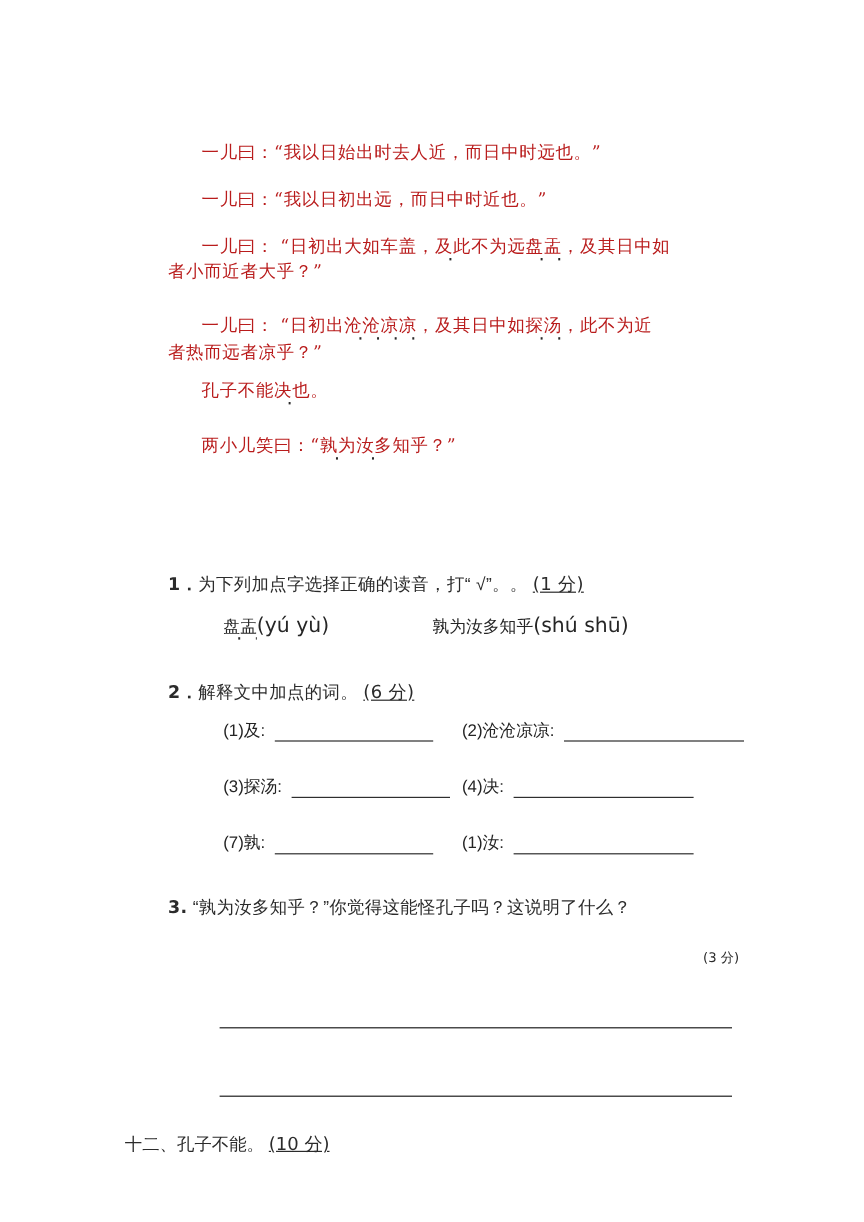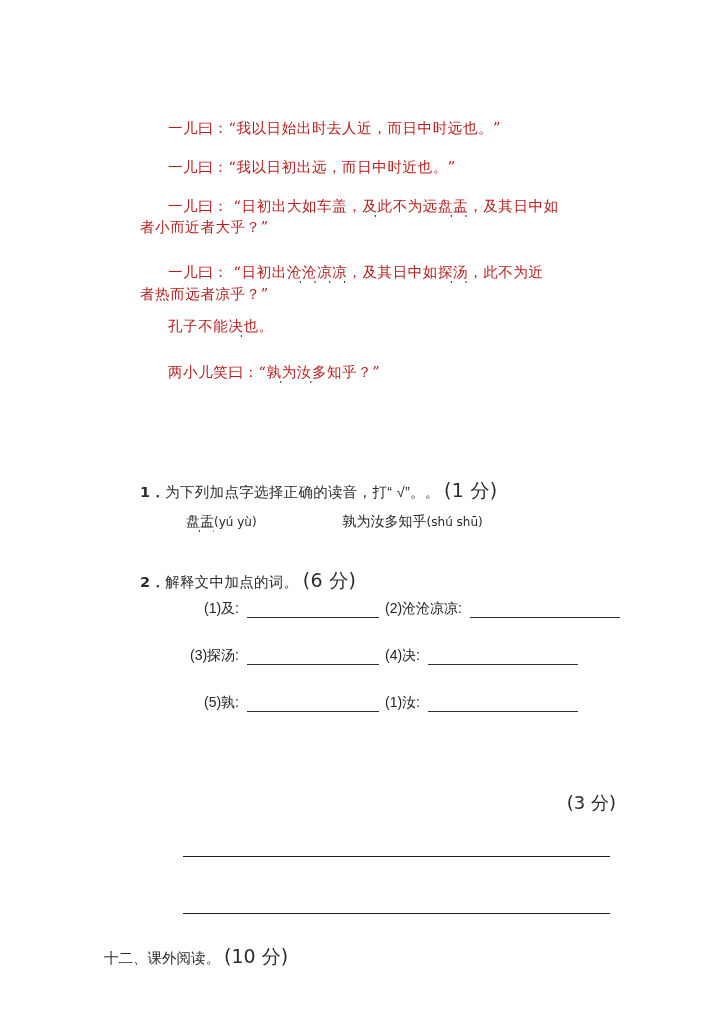--- a/index.html
+++ b/index.html
@@ -77,57 +77,58 @@
     letter-spacing: 0.3px;
     white-space: nowrap;
   }
   .q-num {
     font-weight: bold;
     font-family: "DejaVu Sans", sans-serif;
     font-size: 14.5px;
   }
   .pts {
     font-family: "DejaVu Sans", sans-serif;
-    font-size: 19px;
+    font-size: 15px;
+    text-decoration: underline;
   }
 
   
   .pinyin-row {
     position: absolute;
     left: 186px;
     top: 512px;
     width: 440px;
     white-space: nowrap;
   }
   .pinyin-item {
     display: inline-block;
     font-size: 14px;
     color: #262626;
   }
   .pinyin-item.second { margin-left: 86px; }
-  .py { font-family: "DejaVu Sans", sans-serif; font-size: 12px; }
+  .py { font-family: "DejaVu Sans", sans-serif; font-size: 17px; }
 
   
   .blank-grid {
     position: absolute;
     left: 186px;
     top: 600px;
     width: 440px;
   }
   .blank-row {
     display: flex;
     align-items: flex-end;
     margin-bottom: 29px;
   }
   .blank-cell {
     display: flex;
     align-items: flex-end;
     white-space: nowrap;
   }
-  .blank-cell.left  { width: 199px; justify-content: flex-end; }
+  .blank-cell.left  { width: 199px; }
   .blank-cell.right { width: 241px; }
   .blank-label {
     font-family: "Liberation Sans", sans-serif;
     font-size: 14px;
     color: #242424;
     flex: none;
   }
   .blank-rule {
     flex: 1 1 auto;
     border-bottom: 1.3px solid #2e2e2e;
@@ -145,21 +146,21 @@
     width: 427px;
     border-bottom: 1.6px solid #1e1e1e;
     height: 0;
   }
 
   
   .pts-right {
     position: absolute;
     right: 104px;
     font-family: "DejaVu Sans", sans-serif;
-    font-size: 18px;
+    font-size: 11px;
     color: #2b2b2b;
     white-space: nowrap;
   }
 
   
   .section-foot {
     position: absolute;
     left: 104px;
     top: 944px;
     font-family: "Liberation Sans", sans-serif;
@@ -230,33 +231,38 @@
         <span class="blank-label">(3)探汤:</span>
         <span class="blank-rule"></span>
       </div>
       <div class="blank-cell right">
         <span class="blank-label">(4)决:</span>
         <span class="blank-rule"></span>
       </div>
     </div>
     <div class="blank-row" style="margin-bottom:0;">
       <div class="blank-cell left">
-        <span class="blank-label">(5)孰:</span>
+        <span class="blank-label">(7)孰:</span>
         <span class="blank-rule"></span>
       </div>
       <div class="blank-cell right">
         <span class="blank-label">(1)汝:</span>
         <span class="blank-rule"></span>
       </div>
     </div>
   </div>
 
+  <div class="q-block" style="left:140px; top:747px;">
+    <div class="q-head">
+      <span class="q-num">3.</span><span>  </span><span>“孰为汝多知乎？”你觉得这能怪孔子吗？这说明了什么？</span>
+    </div>
+  </div>
 
   <div class="pts-right" style="top:791px;">(3 分)</div>
 
   <div class="answer-rule" style="top:856px;"></div>
   <div class="answer-rule" style="top:913px;"></div>
 
   <div class="section-foot">
-    <span>十二、课外阅读。</span><span>  </span><span class="pts">(10 分)</span>
+    <span>十二、孔子不能。</span><span>  </span><span class="pts">(10 分)</span>
   </div>
 
 </div>
 
 </body></html>

